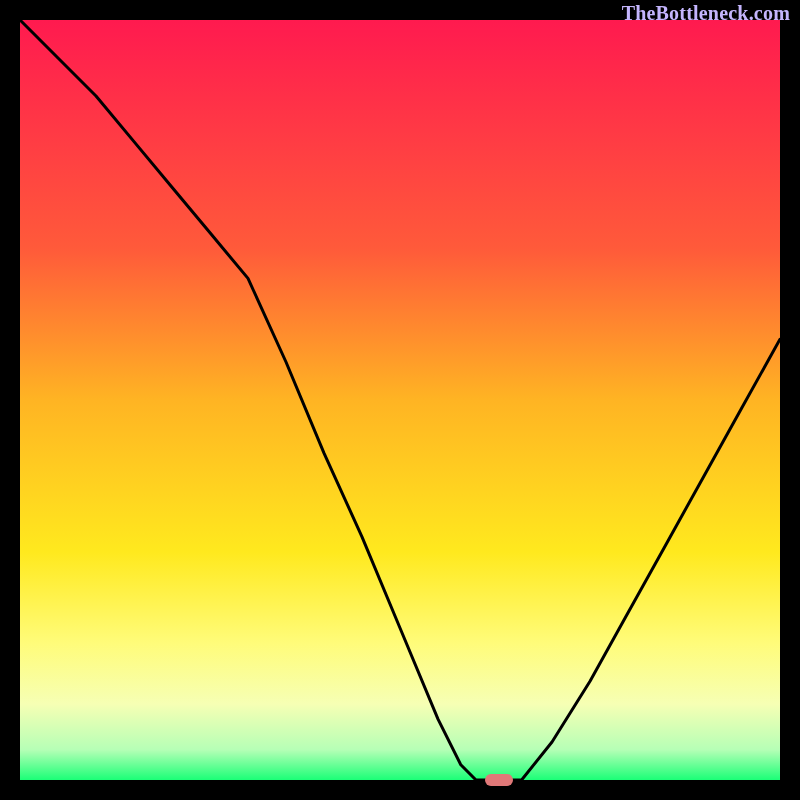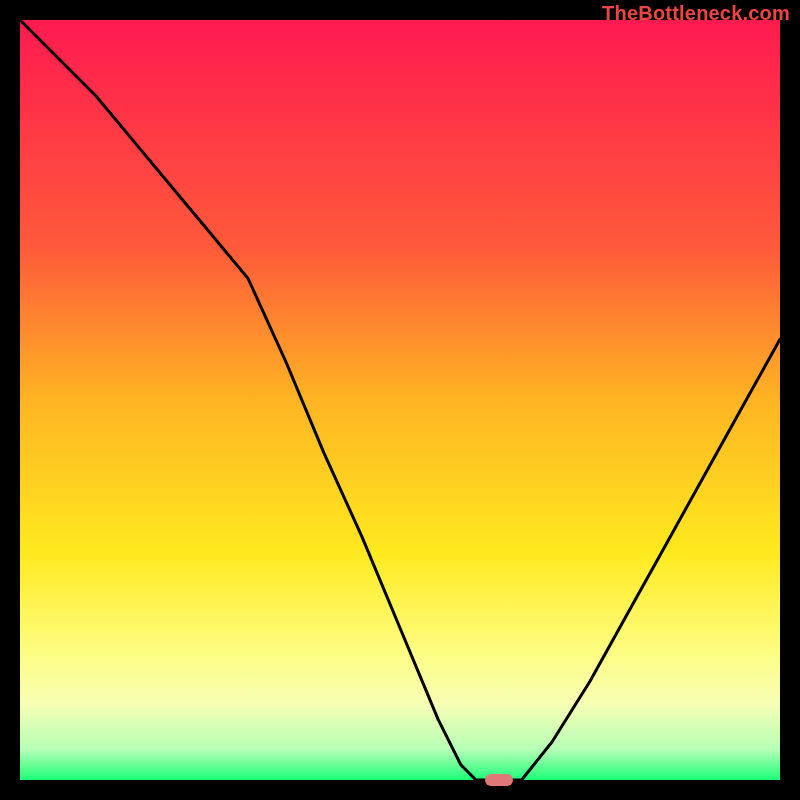--- a/index.html
+++ b/index.html
@@ -27,24 +27,24 @@
   }
   .plot svg {
     display: block;
     width: 760px;
     height: 760px;
   }
   .watermark {
     position: absolute;
     top: 2px;
     right: 10px;
-    font-family: Liberation Sans, sans-serif;
+    font-family: Liberation Serif, serif;
     font-size: 20px;
     font-weight: 600;
-    color: #ef4444;
+    color: #c4b5fd;
     letter-spacing: 0.2px;
     user-select: none;
   }
   .marker {
     position: absolute;
     width: 28px;
     height: 12px;
     background: #e07878;
     border-radius: 6px;
     transform: translate(-50%, -50%);

